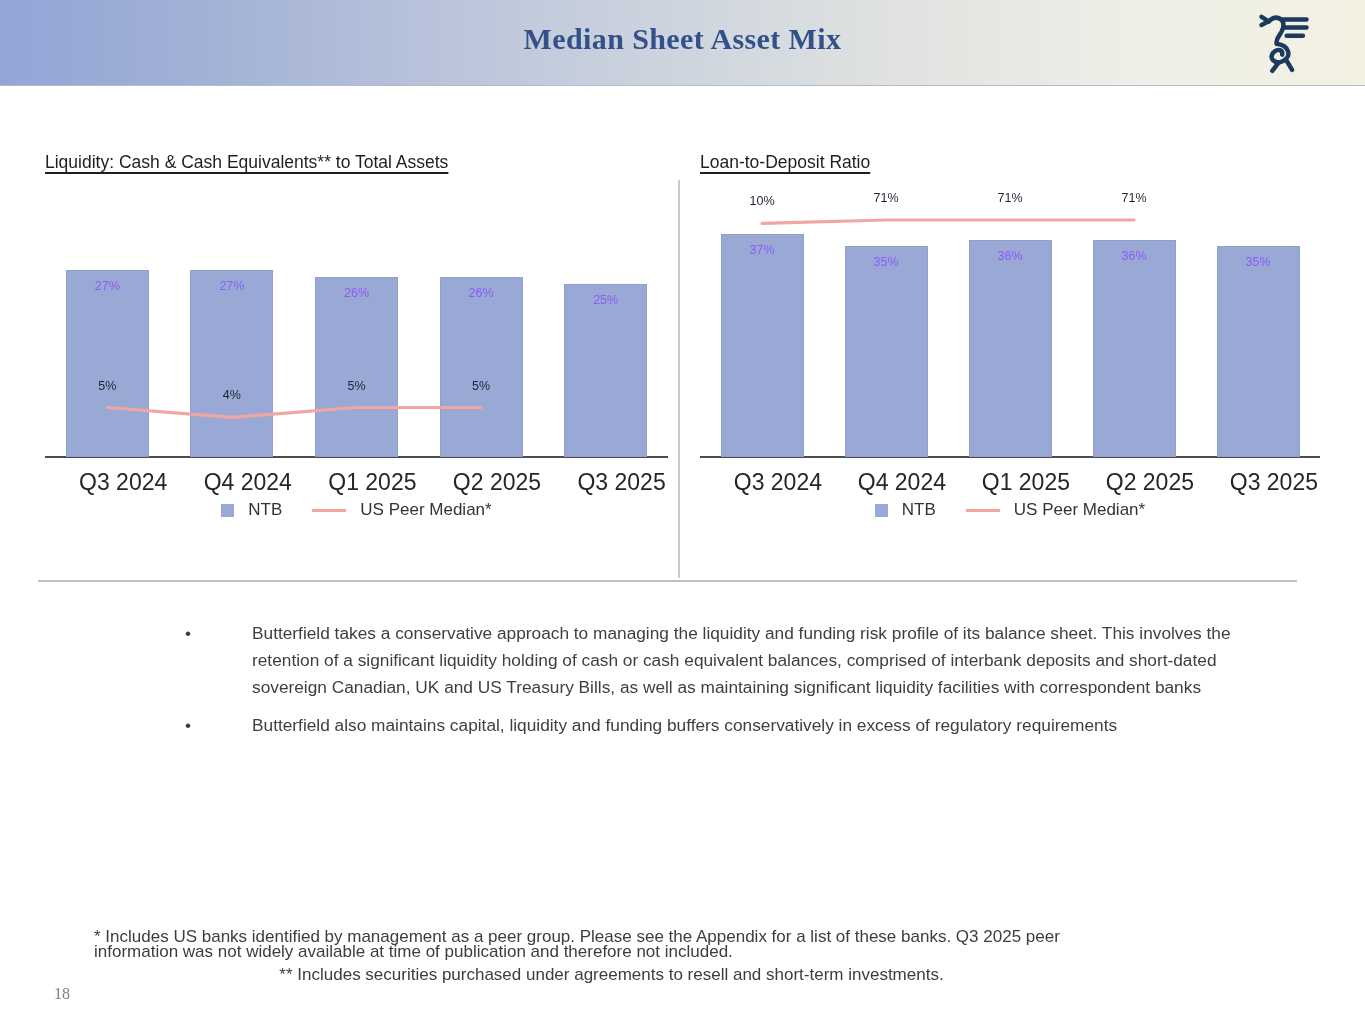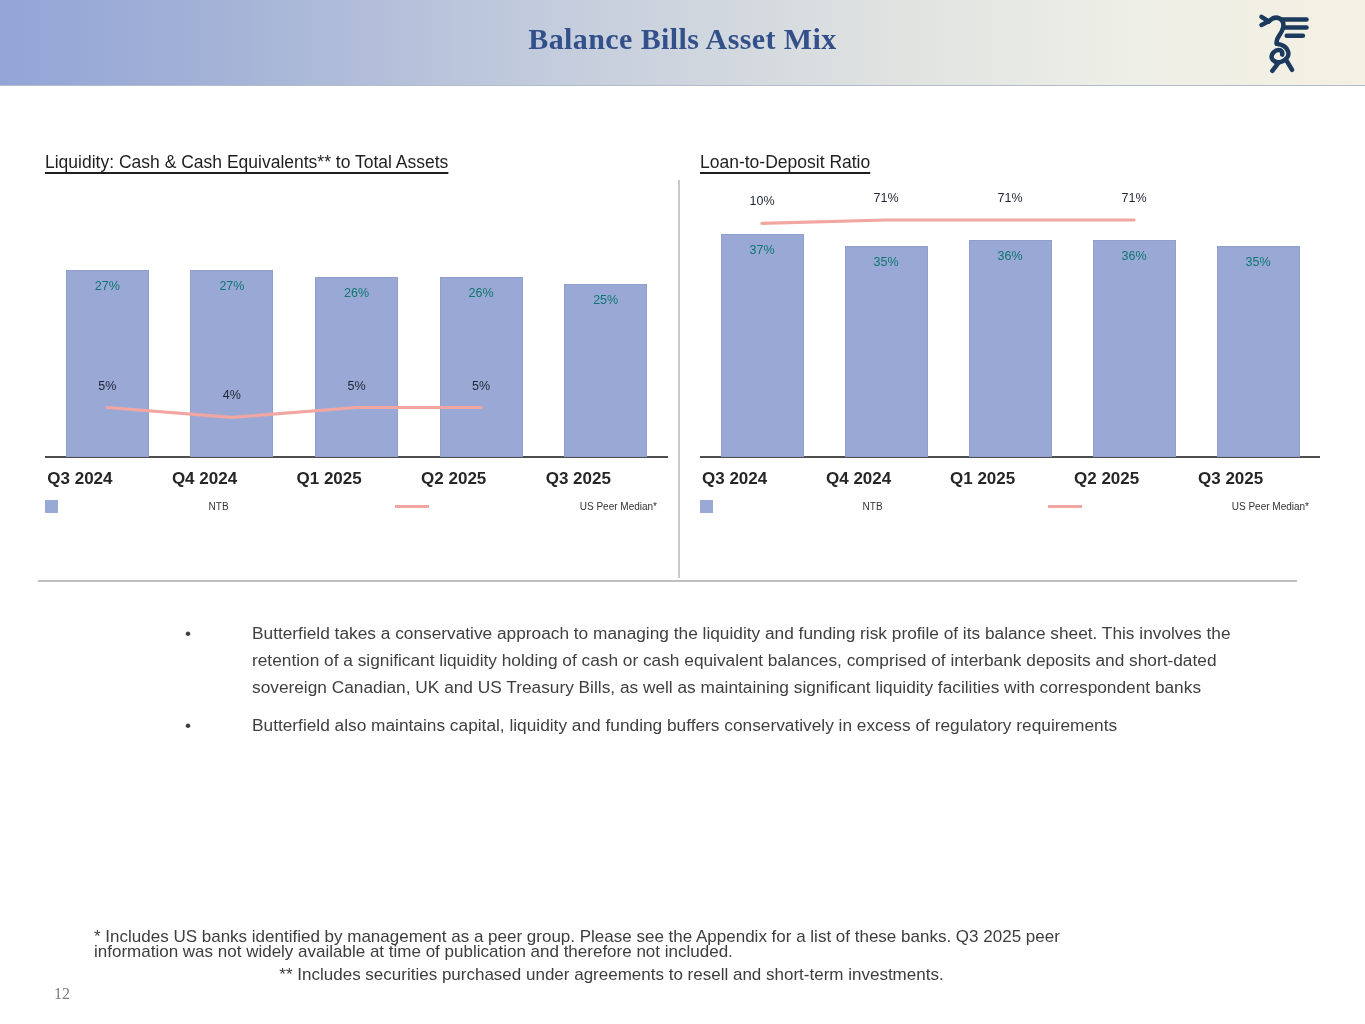--- a/index.html
+++ b/index.html
@@ -16,26 +16,26 @@
 
   
   .chart-wrap{position:absolute;}
   #chart0{left:45px;top:180px;width:623px;height:277px;}
   #chart1{left:700px;top:180px;width:620px;height:277px;}
   .chart-title{position:absolute;left:0;right:0;top:-28px;text-align:left;
           font-size:17.5px;color:#1f1f1f;text-decoration:underline;text-underline-offset:4px;
           text-decoration-thickness:1.5px;}
   .axis-line{position:absolute;left:0;right:0;bottom:-1px;height:1.8px;background:#4d4d4d;}
   .bar{position:absolute;bottom:0;border:1px solid #8fa0cc;box-sizing:border-box;}
-  .bar-label{position:absolute;width:60px;text-align:center;font-size:12.5px;color:#0f766e;}
-  .x-label{position:absolute;width:120px;text-align:left;font-size:17px;color:#262626;font-weight:bold;}
+  .bar-label{position:absolute;width:60px;text-align:center;font-size:12.5px;color:#8b5cf6;}
+  .x-label{position:absolute;width:120px;text-align:right;font-size:23px;color:#262626;}
   .line-label{position:absolute;width:60px;text-align:center;font-size:12.5px;color:#1d2433;font-weight:400;}
   .line-svg{position:absolute;left:0;top:0;overflow:visible;}
-  .legend{position:absolute;left:0;right:11px;top:calc(100% + 43px);display:flex;
-          justify-content:space-between;align-items:center;gap:12px;font-size:10px;color:#333333;}
+  .legend{position:absolute;left:0;right:0;top:calc(100% + 43px);display:flex;
+          justify-content:center;align-items:center;gap:12px;font-size:17px;color:#333333;}
   .swatch-bar{display:inline-block;width:13px;height:13px;}
   .swatch-line{display:inline-block;width:34px;height:3px;margin-left:18px;}
   .legend-label{margin-left:2px;}
 
   
   .v-divider{position:absolute;left:678px;top:180px;width:1.5px;height:398px;background:#c9c9c9;}
   .h-divider{position:absolute;left:38px;top:580px;width:1259px;height:1.5px;background:#bfbfbf;}
 
   
   .bullets{position:absolute;left:185px;top:620px;width:1085px;color:#3f3f3f;
@@ -49,21 +49,21 @@
   .fn2{top:967px;text-align:center;}
   .page-number{position:absolute;left:54px;top:985px;font-family:"Liberation Serif",serif;
            font-size:16px;color:#7f7f7f;}
 </style>
 </head>
 <body>
 
 <div class="slide">
 
   <div class="header">
-    <div class="header-title" style="color: rgb(52, 80, 138);">Balance Bills Asset Mix</div>
+    <div class="header-title" style="color: rgb(52, 80, 138);">Median Sheet Asset Mix</div>
     <svg class="logo" viewBox="0 0 60 70" fill="none" stroke="#1C3A5E" stroke-width="5" stroke-linecap="round">
       <path d="M28 10 H55"></path>
       <path d="M30 19 H55"></path>
       <path d="M33 28 H51"></path>
       <path d="M13 12 L5 7"></path>
       <path d="M13 12 L5 16"></path>
       <path d="M13 12 C21 4 31 9 29 19 C27 28 20 30 22 37"></path>
       <path d="M22 37 C36 39 39 51 29 56 C19 61 12 52 19 46 C23 42 29 44 28 49"></path>
       <path d="M24 58 L17 67"></path>
       <path d="M33 56 L39 66"></path>
@@ -145,15 +145,15 @@
       <span>Butterfield takes a conservative approach to managing the liquidity and funding risk profile of its balance sheet. This involves the retention of a significant liquidity holding of cash or cash equivalent balances, comprised of interbank deposits and short-dated sovereign Canadian, UK and US Treasury Bills, as well as maintaining significant liquidity facilities with correspondent banks</span>
     </div>
     <div class="bullet">
       <span class="dot">•</span>
       <span>Butterfield also maintains capital, liquidity and funding buffers conservatively in excess of regulatory requirements</span>
     </div>
   </div>
 
   <div class="footnote fn1">* Includes US banks identified by management as a peer group. Please see the Appendix for a list of these banks. Q3 2025 peer information was not widely available at time of publication and therefore not included.</div>
   <div class="footnote fn2">** Includes securities purchased under agreements to resell and short-term investments.</div>
-  <div class="page-number">12</div>
+  <div class="page-number">18</div>
 
 </div>
 
 </body></html>

